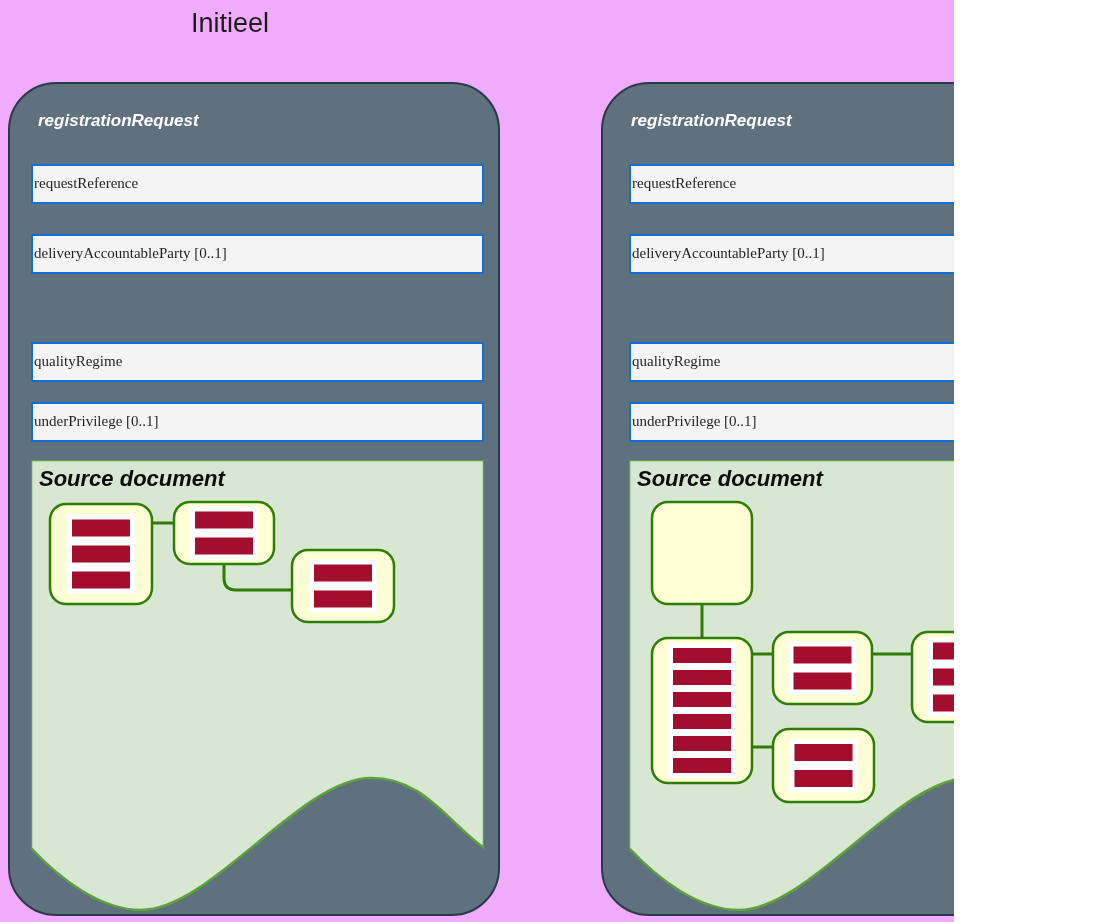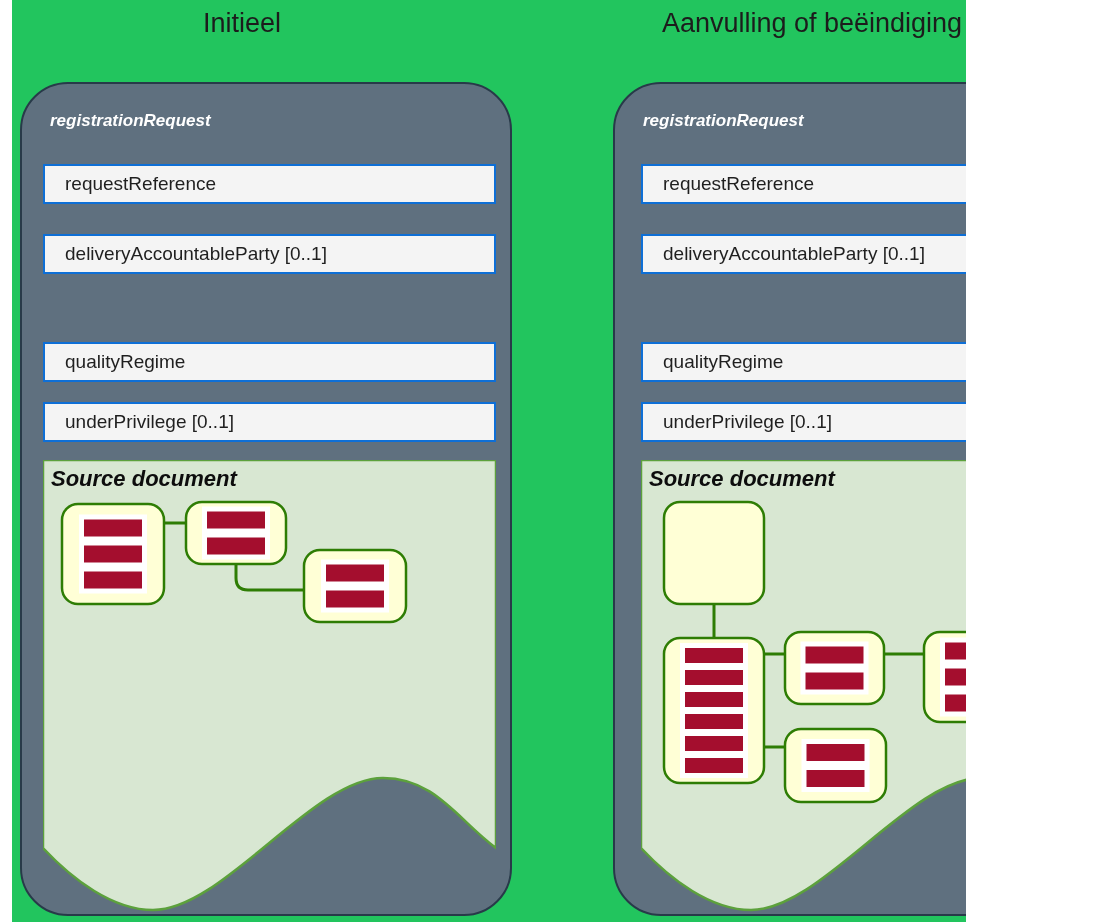--- a/index.html
+++ b/index.html
@@ -1,47 +1,46 @@
 <!DOCTYPE html>
 <html style="--slate: #5f707f; --slate-border: #283a49; --field-bg: #f4f4f4; --field-border: #0e6fd6; --green-bg: #d8e7d2; --green-border: #5ca13c; --box-fill: #ffffd6; --box-border: #2e7d04; --bar-red: #a40e2e; --bar-pad: #ffffff;"><head>
 <meta charset="utf-8">
 <style>
   html,body{margin:0;padding:0;background:#ffffff;}
-  .page{position:relative;width:954px;height:922px;background:#22c55e;overflow:hidden;
-        font-family:"Liberation Sans",sans-serif;margin-left:12px;}
+  .page{position:relative;width:954px;height:922px;background:#f0abfc;overflow:hidden;
+        font-family:"Liberation Sans",sans-serif;}
   .heading{position:absolute;top:8px;transform:translateX(-50%);font-size:27px;color:#1c1c1c;
            white-space:nowrap;}
   .heading-left{left:230px;}
   .heading-right{left:800px;}
   .panel{position:absolute;top:82px;height:834px;box-sizing:border-box;
          background:var(--slate);border:2px solid var(--slate-border);border-radius:48px;}
   .panel-left{left:8px;width:492px;}
   .panel-right{left:601px;width:499px;}
   .panel-title{position:absolute;top:27px;left:28px;color:#ffffff;font-weight:bold;
                font-style:italic;font-size:17px;white-space:nowrap;}
   .field{position:absolute;left:21px;width:453px;height:40px;box-sizing:border-box;
          background:var(--field-bg);border:2px solid var(--field-border);
-         font-family:Liberation Sans, sans-serif;font-size:19px;
-         line-height:35px;padding-left:20px;color:#1f1f1f;white-space:nowrap;overflow:hidden;}
+         font-family:Liberation Serif, serif;font-size:15px;
+         line-height:35px;padding-left:1px;color:#1f1f1f;white-space:nowrap;overflow:hidden;}
   .panel-right .field{left:26px;}
   .fy0{top:80px;} .fy1{top:150px;} .fy2{top:200px;} .fy3{top:258px;} .fy4{top:318px;}
   .panel-left .fy2b{top:258px;} .panel-left .fy3b{top:318px;}
   .sourcedoc{position:absolute;left:21px;top:376px;width:453px;height:455px;}
   .panel-right .sourcedoc{left:26px;}
   .sourcedoc svg{display:block;}
   .sourcedoc-label{position:absolute;top:6px;left:8px;font-size:22px;font-weight:bold;
                    font-style:italic;color:#0d0d0d;white-space:nowrap;text-align:center;}
 </style>
 </head>
 <body>
 
 <div class="page">
 
   <div class="heading heading-left">Initieel</div>
-  <div class="heading heading-right">Aanvulling of beëindiging</div>
 
   <section class="panel panel-left">
     <div class="panel-title">registrationRequest</div>
     <div class="field fy0">requestReference</div>
     <div class="field fy1">deliveryAccountableParty [0..1]</div>
     <div class="field fy2b">qualityRegime</div>
     <div class="field fy3b">underPrivilege [0..1]</div>
     <div class="sourcedoc">
       <svg id="srcdoc-left" width="453" height="455" viewBox="0 0 453 455">
           <path d="M0,0 H453 V388 C415,360 392,318 340,318 C270,318 180,450 110,450 C70,450 30,420 0,388 Z" fill="#d8e7d2" stroke="#5ca13c" stroke-width="2.5"></path>

